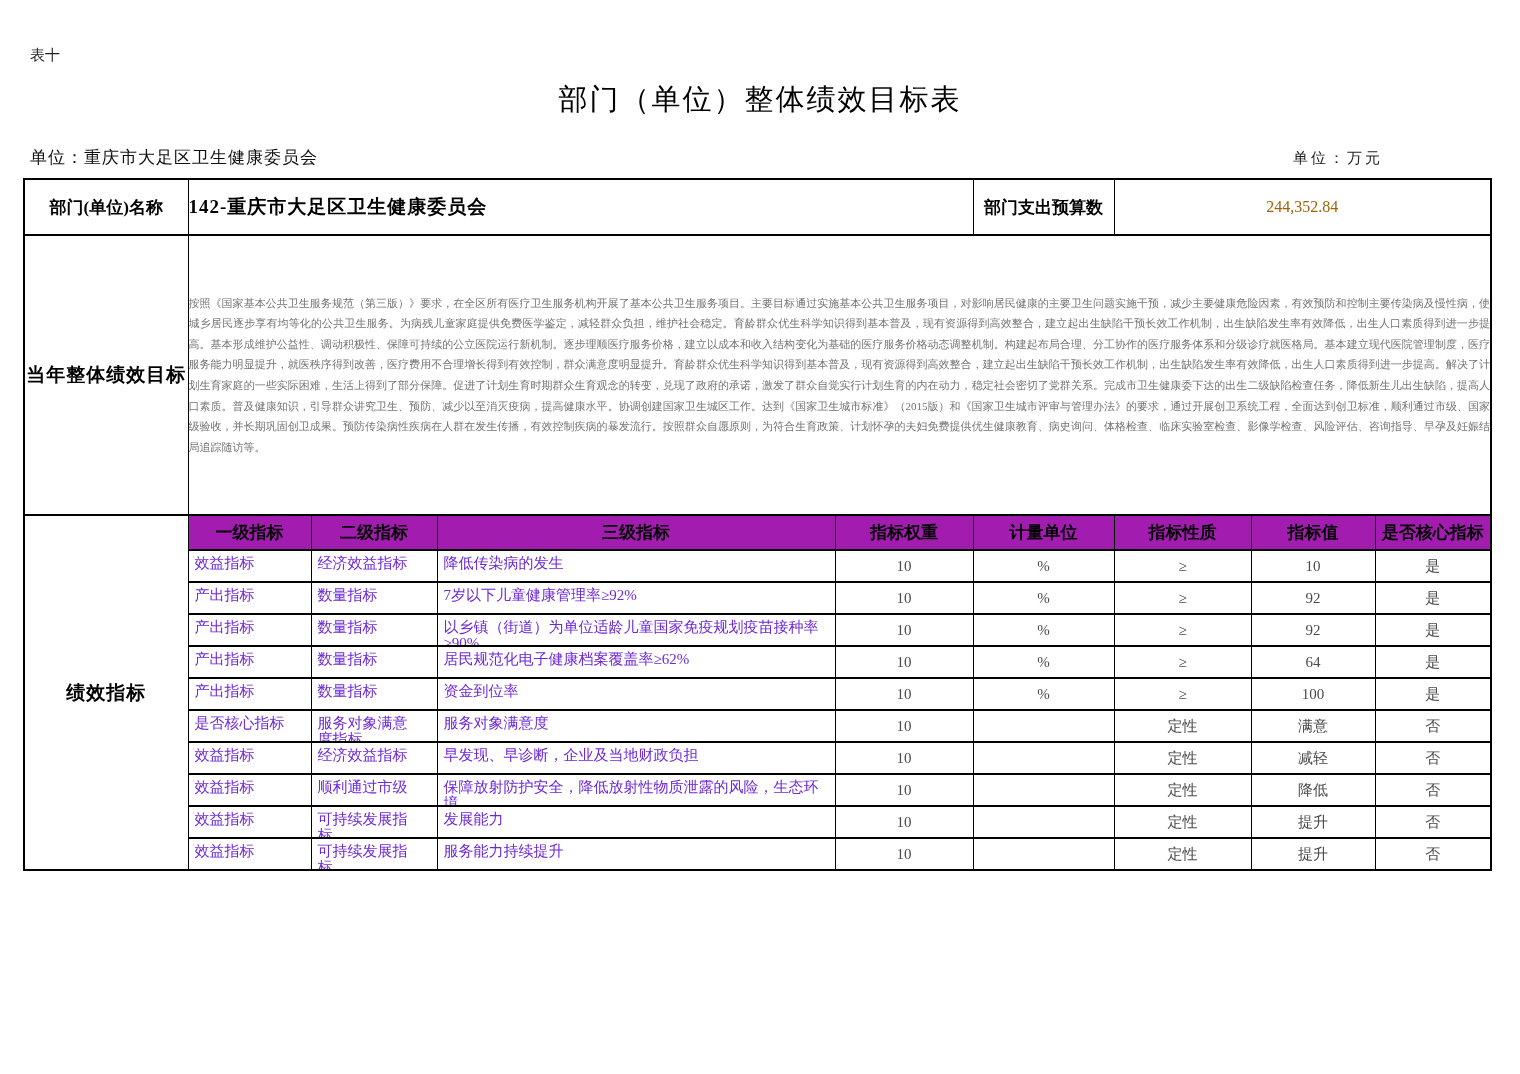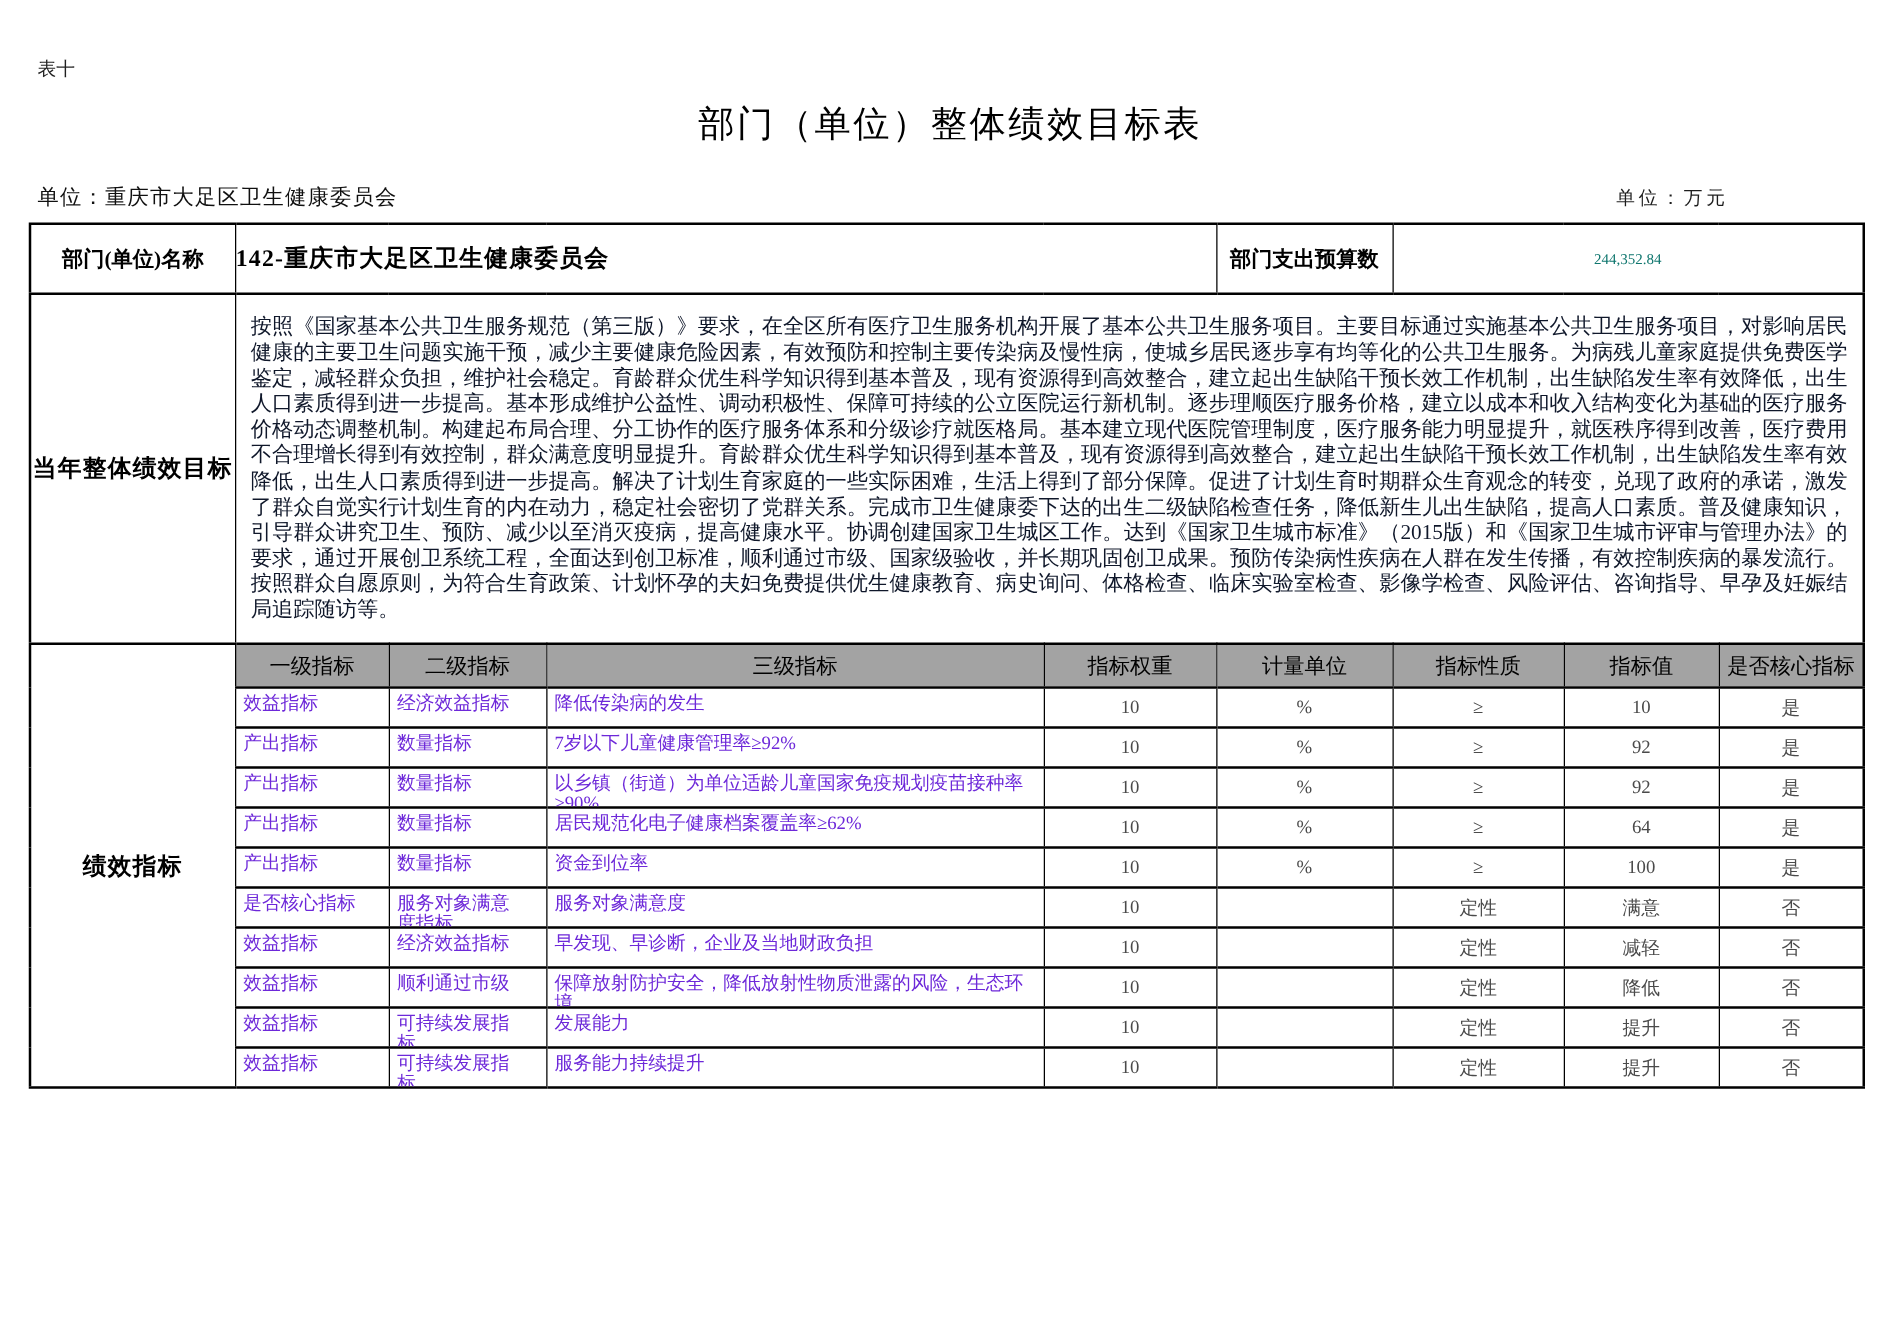--- a/index.html
+++ b/index.html
@@ -25,30 +25,30 @@
   table.main td, table.main th{
     border-style:solid;border-color:#000;
     border-width:2px 1px;           
     padding:0;overflow:hidden;
     vertical-align:middle;
   }
   .lbl{font-weight:bold;font-size:17px;text-align:center;color:#000;}
   .lbl-big{font-weight:bold;font-size:19px;text-align:center;color:#000;letter-spacing:1px;margin-left:32px;}
   .row-info td{height:54px;margin-left:48px;}
   .val-dept{font-weight:bold;font-size:19px;text-align:left;padding-left:14px;color:#000;letter-spacing:1px;}
-  .val-budget{font-size:12px;text-align:center;color:#0f766e;}
+  .val-budget{font-size:16px;text-align:center;color:#a16207;}
 
   .row-goal td{height:278px;}
   .goal-cell{padding:0 9px;}
   .goal-text{
-    font-size:17px;line-height:20.6px;text-align:justify;
-    color:#0f172a;margin:12px;
-  }
-
-  tr.hrow th{height:33px;font-weight:normal;font-size:17px;color:#000;background:#a3a3a3;}
+    font-size:11px;line-height:20.6px;text-align:justify;
+    color:#737373;margin:0;
+  }
+
+  tr.hrow th{height:33px;font-weight:bold;font-size:17px;color:#000;background:#a21caf;}
   tr.drow td{height:28px;font-size:15px;color:#4a4a4a;}
   td.tl{text-align:left;vertical-align:top;}
   td.tc{text-align:center;vertical-align:middle;}
   .cw{
     padding:4px 16px 0 6px;line-height:16px;height:26px;overflow:hidden;
     font-size:15px;color:#6d28d9;
   }
 </style>
 </head>
 <body>

